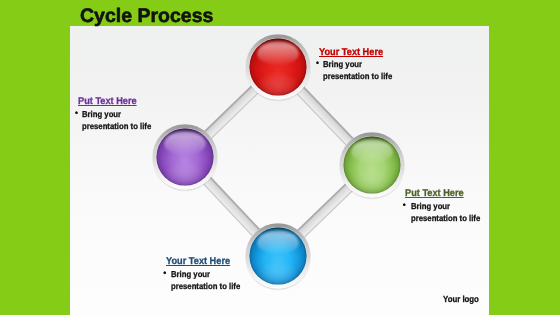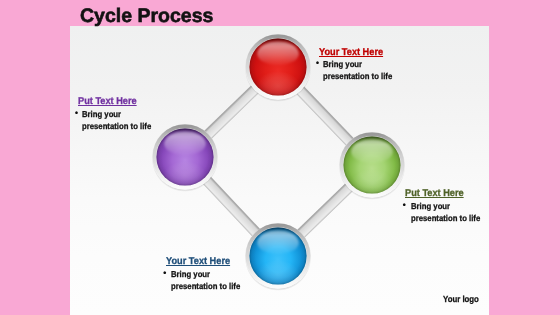--- a/index.html
+++ b/index.html
@@ -1,18 +1,18 @@
 <!DOCTYPE html>
 <html><head>
 <meta charset="utf-8">
 <style>
   html,body{margin:0;padding:0;}
   body{width:560px;height:315px;background:#ffffff;font-family:"Liberation Sans",sans-serif;overflow:hidden;
        -webkit-font-smoothing:antialiased;text-rendering:geometricPrecision;}
-  .slide{position:relative;width:560px;height:315px;background:#f9a8d4;overflow:hidden;}
+  .slide{position:relative;width:560px;height:315px;background:#84cc16;overflow:hidden;}
   .panel{position:absolute;left:70px;top:26px;width:419px;height:289px;
          background:linear-gradient(to bottom,#eff0f0 0%,#f2f2f2 22%,#f6f6f6 40%,#fafafa 60%,#fcfcfc 80%,#fdfdfd 100%);}
   .title{position:absolute;left:80px;top:6.5px;font-size:19.5px;font-weight:bold;color:#121212;
          font-family:"Liberation Sans",sans-serif;line-height:19.5px;white-space:nowrap;
          -webkit-text-stroke:0.6px #121212;}
   svg.diagram{position:absolute;left:0;top:0;width:560px;height:315px;}
 
   .lbl{position:absolute;white-space:nowrap;}
   .hd{font-size:10px;font-weight:bold;font-family:"Liberation Sans",sans-serif;line-height:10px;
       display:inline-block;transform:scaleX(0.92);transform-origin:0 0;position:relative;

